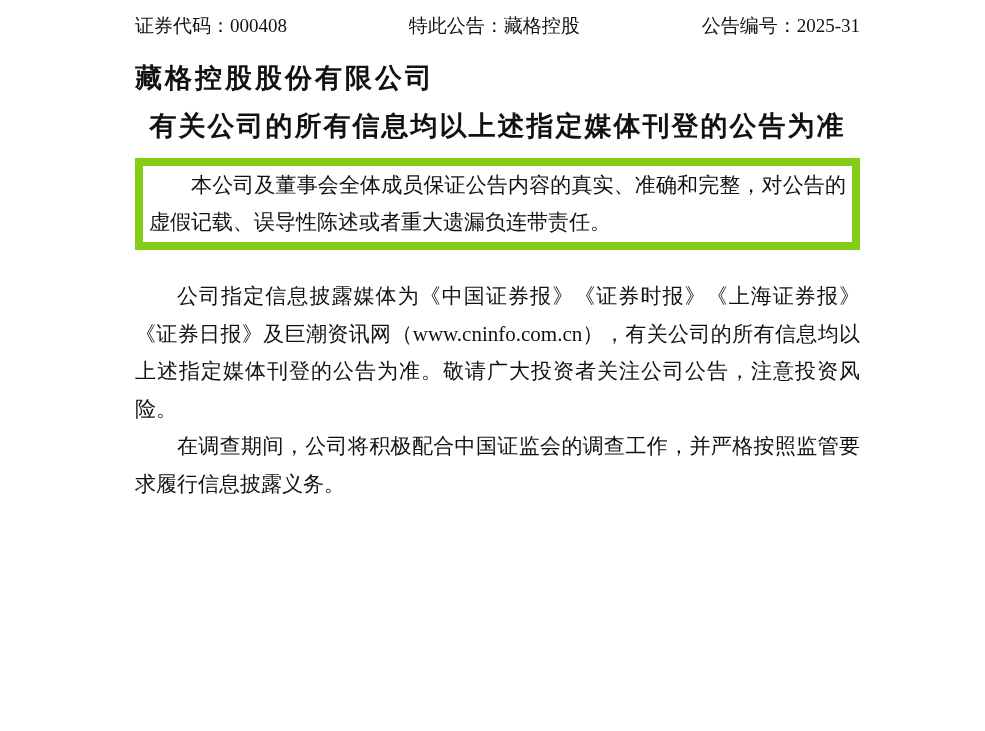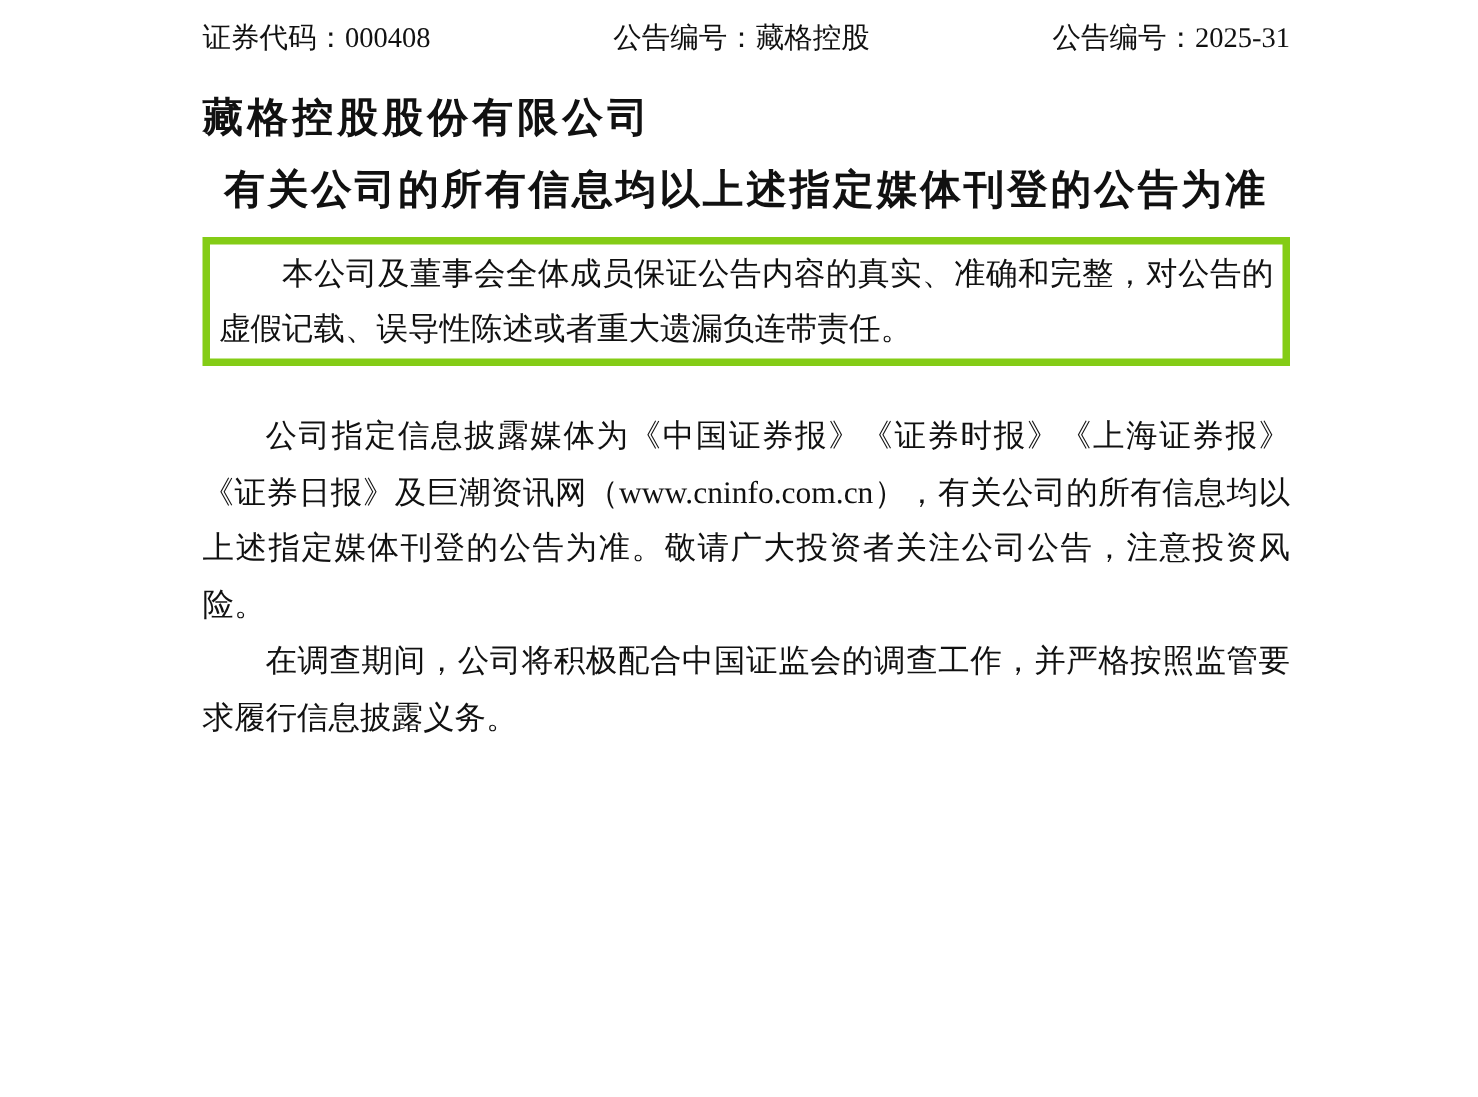--- a/index.html
+++ b/index.html
@@ -37,21 +37,21 @@
   .doc-subtitle {
     margin: 16px 0 0 0;
     text-align: center;
     font-size: 27px;
     font-weight: bold;
     letter-spacing: 2px;
     line-height: 32px;
   }
   .disclaimer-box {
     margin-top: 16px;
-    border: 5px solid #84cc16;
+    border: 8px solid #84cc16;
     padding: 1px 6px;
   }
   .disclaimer-box p {
     margin: 0;
     font-size: 21px;
     line-height: 37px;
     text-indent: 2em;
     text-align: justify;
   }
   .body-section {
@@ -78,21 +78,21 @@
     padding-right: 32px;
   }
 </style>
 </head>
 <body>
 
 <div class="page">
 
   <div class="header-row">
     <span>证券代码：000408</span>
-    <span>公告编号：藏格控股</span>
+    <span>特此公告：藏格控股</span>
     <span>公告编号：2025-31</span>
   </div>
 
   <h1 class="doc-title">藏格控股股份有限公司</h1>
 
   <h2 class="doc-subtitle">有关公司的所有信息均以上述指定媒体刊登的公告为准</h2>
 
   <div class="disclaimer-box">
     <p>本公司及董事会全体成员保证公告内容的真实、准确和完整，对公告的虚假记载、误导性陈述或者重大遗漏负连带责任。</p>
   </div>

